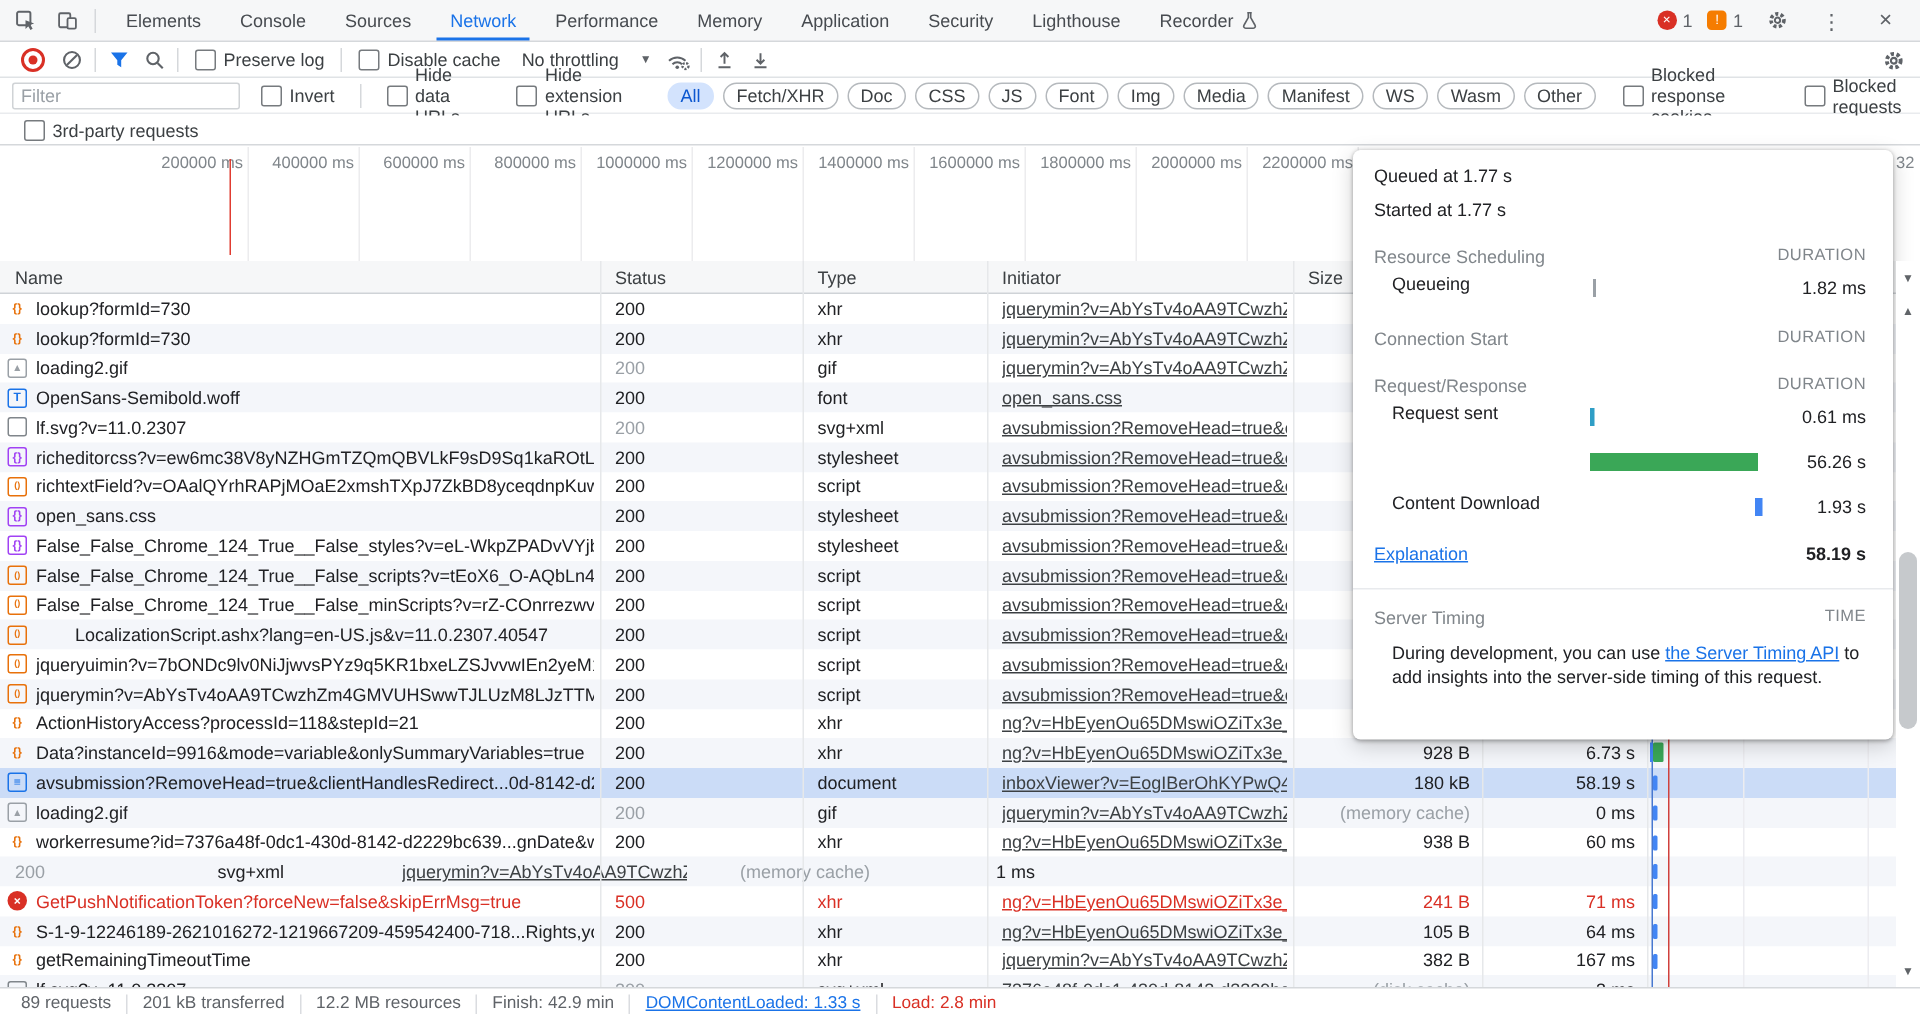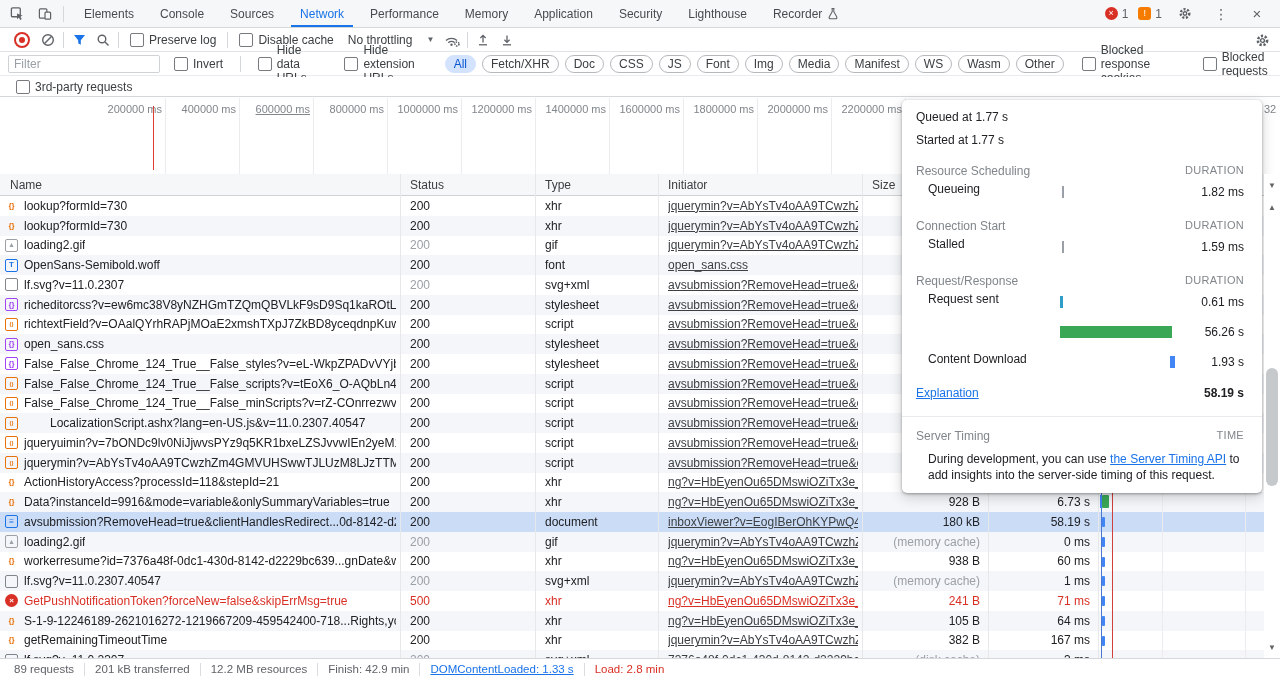--- a/index.html
+++ b/index.html
@@ -289,21 +289,21 @@
       <span>3rd-party requests</span>
     </label>
   </div>
 
   <div id="overview">
       <div class="ov-line" style="left: 165px;"></div>
       <div class="ov-label" style="left: 94px;">200000 ms</div>
       <div class="ov-line" style="left: 239px;"></div>
       <div class="ov-label" style="left: 168px;">400000 ms</div>
       <div class="ov-line" style="left: 313px;"></div>
-      <div class="ov-label" style="left: 242px; text-decoration: underline;">600000 ms</div>
+      <div class="ov-label" style="left: 242px;">600000 ms</div>
       <div class="ov-line" style="left: 387px;"></div>
       <div class="ov-label" style="left: 316px;">800000 ms</div>
       <div class="ov-line" style="left: 461px;"></div>
       <div class="ov-label" style="left: 390px;">1000000 ms</div>
       <div class="ov-line" style="left: 535px;"></div>
       <div class="ov-label" style="left: 464px;">1200000 ms</div>
       <div class="ov-line" style="left: 609px;"></div>
       <div class="ov-label" style="left: 538px;">1400000 ms</div>
       <div class="ov-line" style="left: 683px;"></div>
       <div class="ov-label" style="left: 612px;">1600000 ms</div>
@@ -569,24 +569,20 @@
           </div>
           <div class="cell" style="width: 135px;">200</div>
           <div class="cell" style="width: 123px;">xhr</div>
           <div class="cell" style="width: 204px;">
             <span class="link">ng?v=HbEyenOu65DMswiOZiTx3e_y8_nF</span>
           </div>
           <div class="cell num" style="width: 126px;">938 B</div>
           <div class="cell num" style="width: 110px;">60 ms</div>
         </div>
         <div class="trow alt">
-          <div class="cell name" style="width: 400px;">
-            <span class="fi" style="color: rgb(128, 134, 139); border: 1px solid rgb(128, 134, 139);"></span>
-            <span style="overflow: hidden; white-space: nowrap;">lf.svg?v=11.0.2307.40547</span>
-          </div>
           <div class="cell mut" style="width: 135px;">200</div>
           <div class="cell" style="width: 123px;">svg+xml</div>
           <div class="cell" style="width: 204px;">
             <span class="link">jquerymin?v=AbYsTv4oAA9TCwzhZm4GM</span>
           </div>
           <div class="cell num mut" style="width: 126px;">(memory cache)</div>
           <div class="cell num" style="width: 110px;">1 ms</div>
         </div>
         <div class="trow errrow">
           <div class="cell name" style="width: 400px;">
@@ -674,27 +670,20 @@
           <span class="lbl">Queueing</span>
           <span class="track">
             <span class="bar" style="left: 2px; width: 2px; background: rgb(154, 160, 166);"></span>
           </span>
           <span class="val">1.82 ms</span>
         </div>
         <div class="pp-hdr">
           <span>Connection Start</span>
           <span class="col">DURATION</span>
         </div>
-        <div class="pp-row">
-          <span class="lbl">Stalled</span>
-          <span class="track">
-            <span class="bar" style="left: 2px; width: 2px; background: rgb(154, 160, 166);"></span>
-          </span>
-          <span class="val">1.59 ms</span>
-        </div>
         <div class="pp-hdr">
           <span>Request/Response</span>
           <span class="col">DURATION</span>
         </div>
         <div class="pp-row">
           <span class="lbl">Request sent</span>
           <span class="track">
             <span class="bar" style="left: 0px; width: 3px; background: rgb(47, 158, 198);"></span>
           </span>
           <span class="val">0.61 ms</span>

